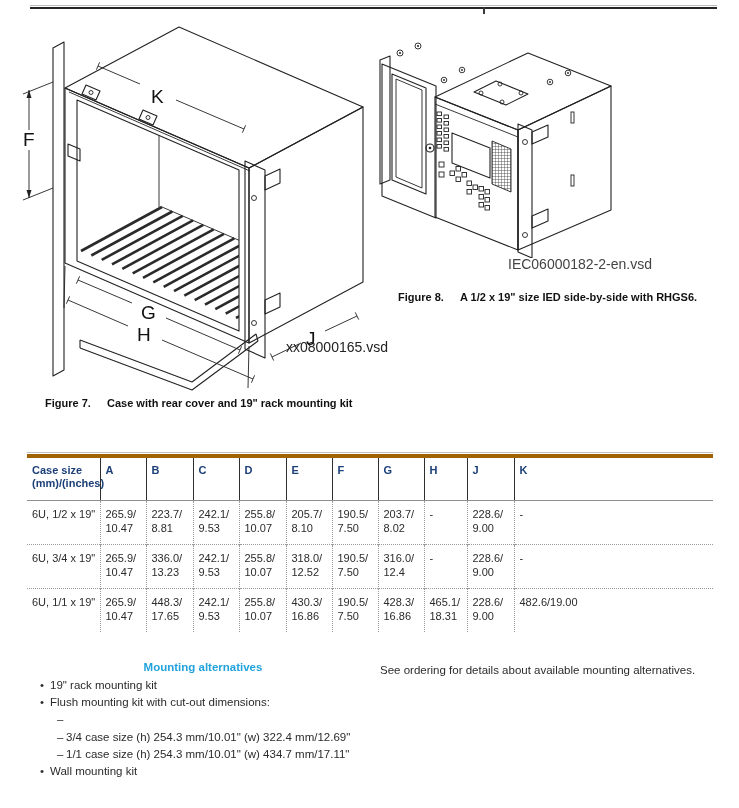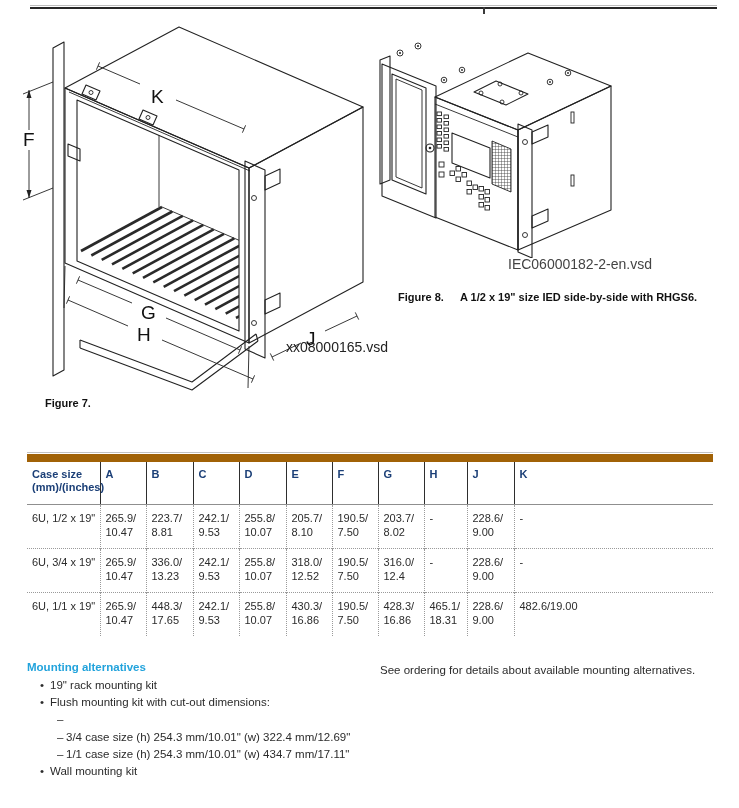--- a/index.html
+++ b/index.html
@@ -19,35 +19,35 @@
   .file-label-8 { position:absolute; left:508px; top:256px; font-size:14px; color:#444; }
 
   .fig-caption { position:absolute; font-size:11px; font-weight:bold; color:#111; display:flex; }
   .fig-caption .num { display:inline-block; min-width:62px;margin-left:20px; }
   .cap7 { left:25px; top:397px; }
   .cap8 { left:378px; top:291px; }
 
   .dim-table-wrap { position:absolute; left:27px; top:452px; width:686px; border-top:1px solid #c2c2c2; padding-top:1px; }
   table.dim-table { border-collapse:collapse; width:686px; table-layout:fixed; font-size:11px; }
   .dim-table th {
-    border-top:8px solid #a16207; border-bottom:1px solid #8f8f8f;
+    border-top:4px solid #a16207; border-bottom:1px solid #8f8f8f;
     color:#1b3f77; font-weight:bold; text-align:left; vertical-align:top;
     padding:6px 3px 10px 5px; white-space:pre-line; line-height:13px;
   }
   .dim-table th + th { border-left:1px solid #2e2e2e; }
   .dim-table td {
     text-align:left; vertical-align:top; color:#2b2b2b;
     padding:6px 2px 9px 5px; white-space:pre-line; line-height:14px;
   }
   .dim-table tbody td + td { border-left:1px dotted #9a9a9a; }
   .dim-table tbody tr + tr td { border-top:1px dotted #9a9a9a; }
   .dim-table .footrow td { border-top:1px dotted #9a9a9a; border-bottom:3px double #8f8f8f; padding:6px 2px 7px 5px; white-space:normal; }
 
   .mounting { position:absolute; left:27px; top:661px; width:352px; font-size:11.5px; color:#2b2b2b; }
-  .mounting-heading { color:#22a3dc; font-weight:bold; font-size:11.5px; margin-bottom:4px; }
+  .mounting-heading { color:#22a3dc; font-weight:bold; font-size:11.5px; margin-bottom:4px;text-align:center; }
   .mi { line-height:17.2px; display:flex; }
   .mi .marker { display:inline-block; }
   .mi.bullet { padding-left:13px; }
   .mi.bullet .marker { min-width:10px; }
   .mi.dash { padding-left:30px; }
   .mi.dash .marker { min-width:9px; }
   .mounting-note { position:absolute; left:380px; top:663px; width:350px; font-size:11.5px; color:#2b2b2b; line-height:15px; }
 
   svg .ln { stroke:#222; fill:none; stroke-width:1.1; stroke-linejoin:round; }
   svg .thin { stroke:#222; fill:none; stroke-width:0.9; }
@@ -168,20 +168,21 @@
     <line class="dim" x1="252" y1="339" x2="281" y2="325"></line>
     <line class="dim" x1="305" y1="313" x2="337" y2="298"></line>
     <line class="dim" x1="250.3" y1="335.4" x2="253.7" y2="342.6"></line>
     <line class="dim" x1="335.3" y1="294.4" x2="338.7" y2="301.6"></line>
     <text class="dimlabel" x="286" y="327">J</text>
   </g>
 </svg>
 <div class="file-label-7">xx08000165.vsd</div>
 <div class="fig-caption cap7">
   <span class="num">Figure 7.</span>
+  <span>Case with rear cover and 19" rack mounting kit</span>
 </div>
 
 <svg class="fig8-svg" width="270" height="238" viewBox="0 0 270 238">
   <defs>
     <pattern id="hatch8" width="3" height="3" patternUnits="userSpaceOnUse">
       <path d="M0,0 L3,0 M0,0 L0,3" stroke="#333" stroke-width="0.8"></path>
     </pattern>
   </defs>
 
   <g>

